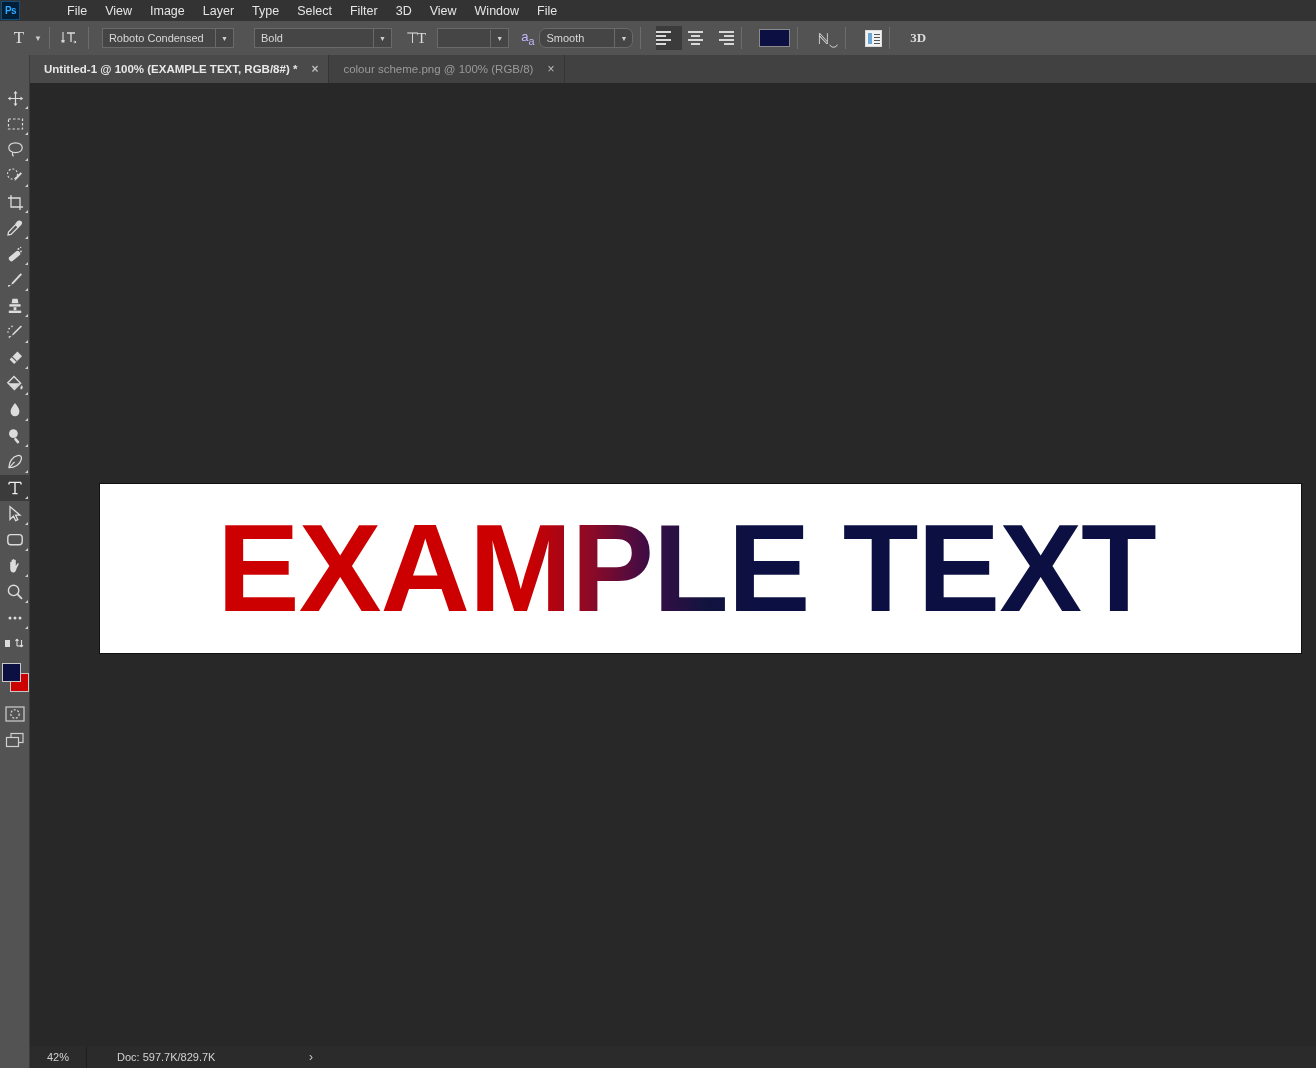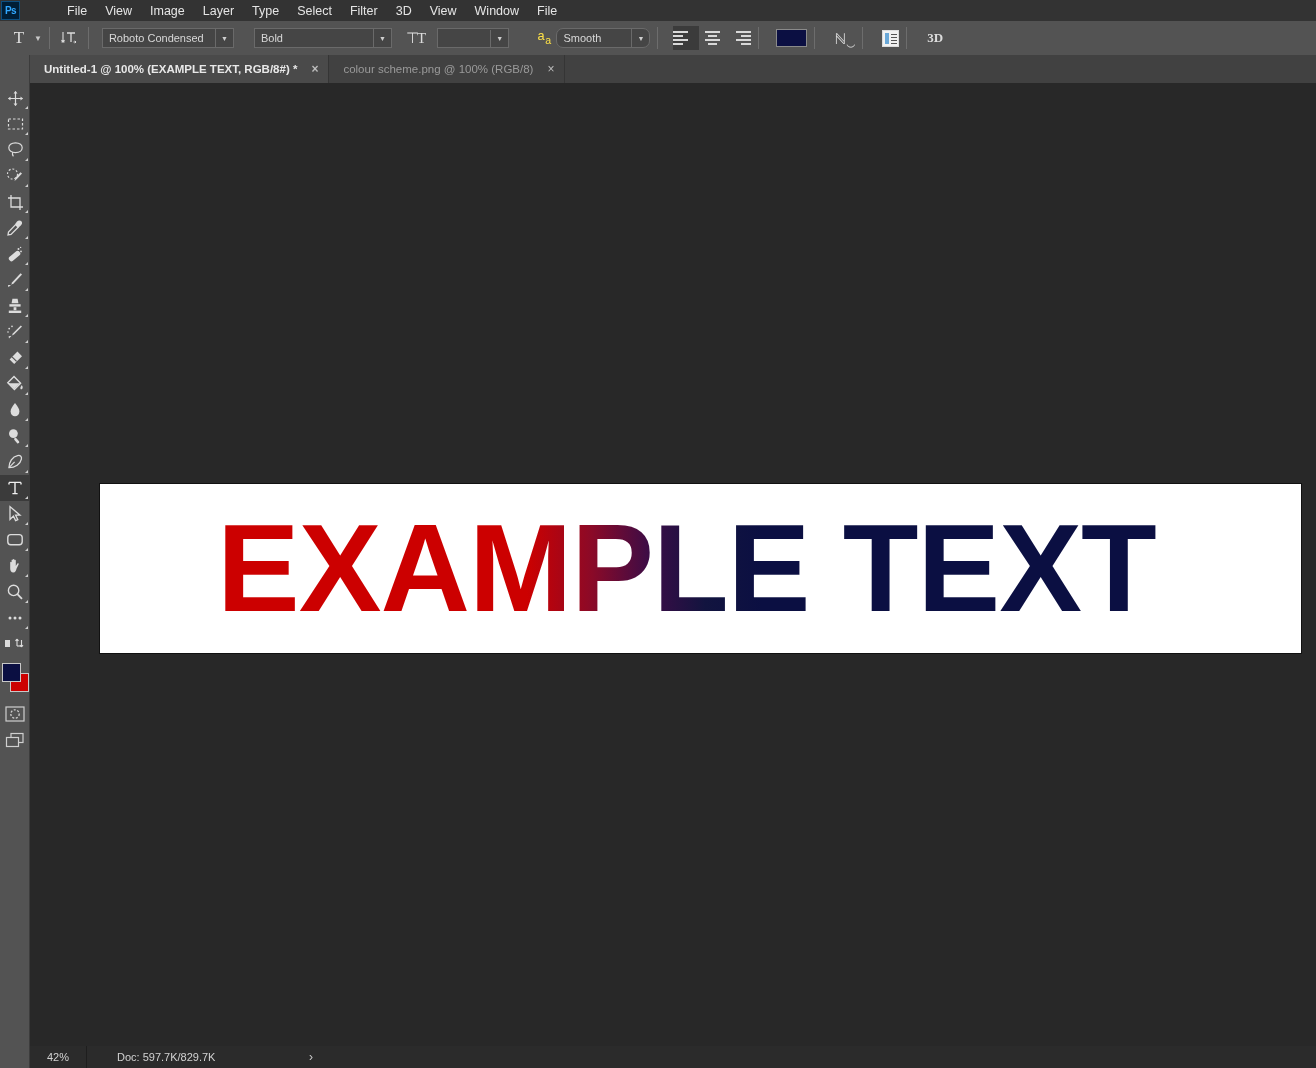--- a/index.html
+++ b/index.html
@@ -118,23 +118,23 @@
   .combo-size { width: 72px; margin-left: 13px; flex-direction: column; }
   .combo-aa { width: 94px; margin-left: 5px; border-radius: 7px; }
 
   .size-icon {
     font-family: "Liberation Serif", serif;
     font-size: 15px; color: #dcdcdc;
     margin-left: 14px;
     letter-spacing: -2px;
   }
   .aa-icon {
-    font-family: Liberation Mono, monospace;
-    font-size: 13px; color: #fde047;
-    margin-left: 28px;
+    font-family: Liberation Sans, sans-serif;
+    font-size: 13px; color: #c4b5fd;
+    margin-left: 12px;
   }
 
   .align-group {
     display: flex;
     margin-left: 8px;
   }
   .align-btn {
     width: 26px; height: 24px;
     display: flex; align-items: center; justify-content: center;
     flex-direction: column;

